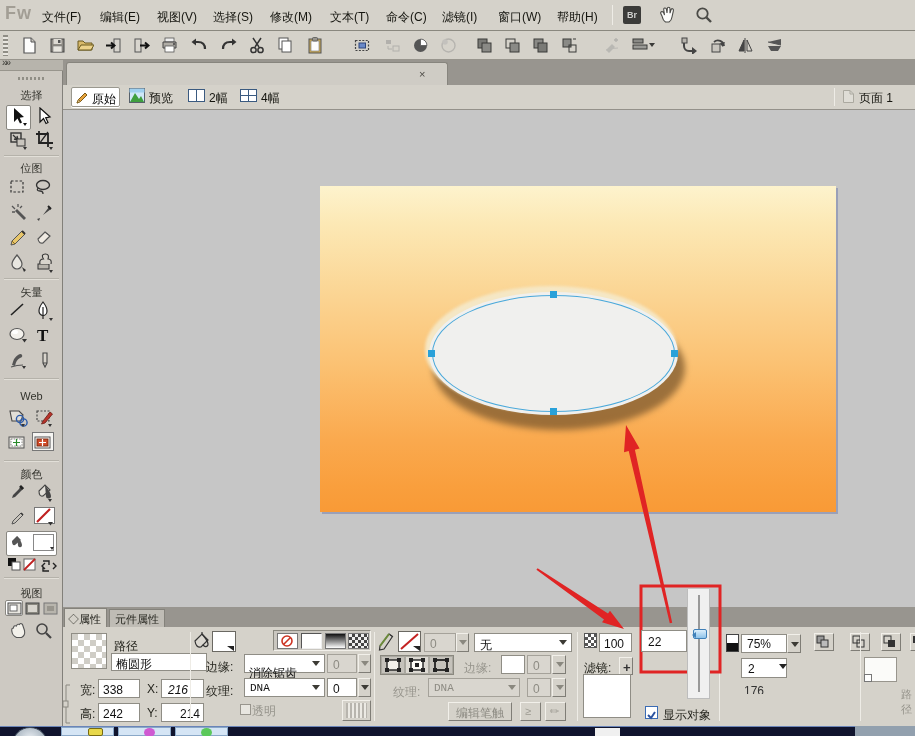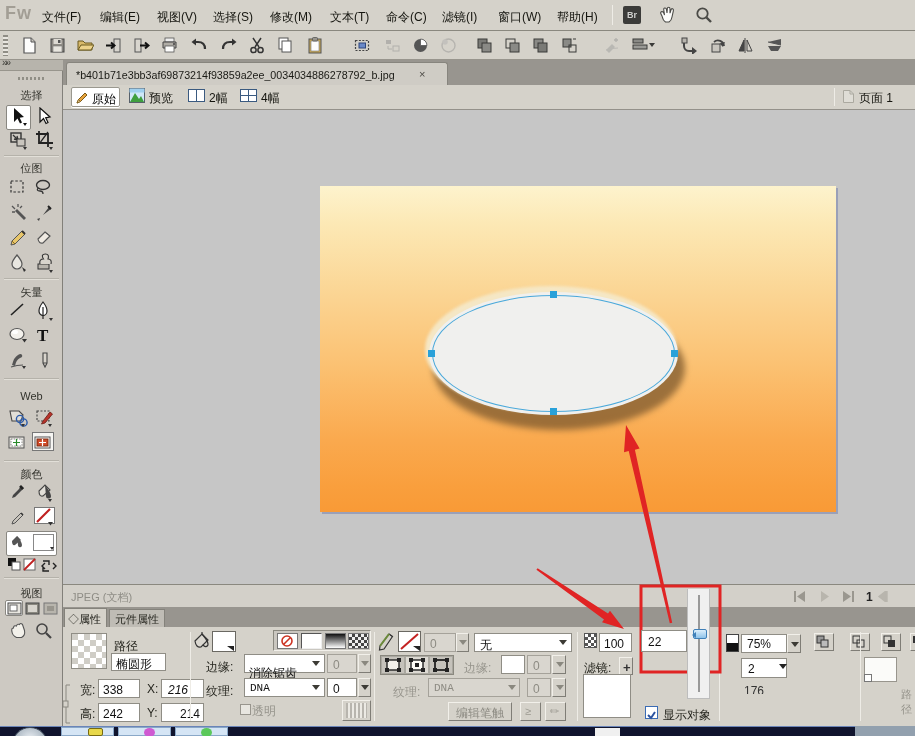--- a/index.html
+++ b/index.html
@@ -376,21 +376,20 @@
     <svg class="ticon" style="left:9px;top:562px">
         <path d="M3 10 q-1-4 1.5-4 q0-3 3-2 q.5-2.5 3-1.5 q1-2 3 0 l2 6 q1 5-3 7 l-5 0 q-4-2-4.5-5.5 z" fill="#f2f0ea" stroke="#555" stroke-width="1.1"></path>
       </svg>
     <svg class="ticon" style="left:35px;top:562px">
         <circle cx="7" cy="7" r="5" fill="none" stroke="#444" stroke-width="1.6"></circle>
         <path d="M11 11 L16 16" stroke="#444" stroke-width="2.2"></path>
       </svg>
   </div>
   <div class="abs" id="tabstrip">
     <div class="abs" style="left:3px;top:2px;width:382px;height:23px;background:#cfccc5;border:1px solid #87857e;border-bottom:none;border-radius:3px 3px 0 0;">
-      <span style="position:absolute;left:9px;top:6px;font-size:10.7px;color:#1a1a15;">*b401b71e3bb3af69873214f93859a2ee_0034034886278792_b.jpg</span>
       <span style="position:absolute;left:352px;top:5px;font-size:11px;color:#4c4a45;">×</span>
     </div>
   </div>
   <div class="abs" id="previewbar">
     <div class="abs" style="left:8px;top:2px;width:49px;height:20px;background:#fff;border:1px solid #9a988f;border-radius:2px;box-shadow:0 1px 0 #fff;">
       <svg style="position:absolute;left:3px;top:3px" width="14" height="14" viewBox="0 0 14 14">
           <path d="M2 12 L3.5 8.5 L10 2 L12 4 L5.5 10.5 Z" fill="#e8a33d" stroke="#7a5a18" stroke-width="1"></path>
           <path d="M2 12 L3.5 8.5 L5.5 10.5 Z" fill="#f5d9a0" stroke="#7a5a18" stroke-width=".8"></path>
         </svg>
       <span style="position:absolute;left:20px;top:3px;font-size:12px;">原始</span>
@@ -418,45 +417,33 @@
         </svg>
       <span style="position:absolute;left:21px;top:2px;">4幅</span>
     </div>
     <div class="sep" style="left:771px;top:3px;height:18px;"></div>
     <svg style="position:absolute;left:779px;top:4px;opacity:.55" width="13" height="15" viewBox="0 0 13 15">
         <path d="M1.5 1.5 H8 L11.5 5 V13.5 H1.5 Z" fill="#e8e6e0" stroke="#8a887f"></path>
         <path d="M8 1.5 V5 H11.5" fill="none" stroke="#8a887f"></path>
       </svg>
     <span style="position:absolute;left:796px;top:5px;font-size:12px;color:#15150f;">页面 1</span>
   </div>
-  <div class="abs" id="statusbar">
-    <span style="position:absolute;left:8px;top:5px;font-size:11px;color:#8f8d86;">JPEG (文档)</span>
-    <svg style="position:absolute;left:730px;top:6px" width="95" height="11" viewBox="0 0 95 11">
-      <g fill="#9a978f">
-          <path d="M1 0 h2 v11 h-2 z M12 0 L4 5.5 L12 11 Z"></path>
-          <path d="M28 0 L36 5.5 L28 11 Z" fill="#b8b5ad"></path>
-          <path d="M50 0 L58 5.5 L50 11 Z M59 0 h2 v11 h-2 z"></path>
-        </g>
-      <text x="73" y="10" font-size="12" font-weight="bold" fill="#222">1</text>
-      <path d="M94 0 v11 M93 0 L86 5.5 L93 11 Z" fill="#b8b5ad" stroke="#b8b5ad" stroke-width="1.4"></path>
-    </svg>
-  </div>
   <div class="abs" id="proptabs">
     <div class="abs" style="left:1px;top:1px;width:43px;height:19px;background:#d5d2ca;border:1px solid #84827b;border-bottom:none;">
       <span style="position:absolute;left:3px;top:3px;font-size:11px;color:#15150f;">◇属性</span>
     </div>
     <div class="abs" style="left:46px;top:2px;width:56px;height:18px;background:#bfbcb5;border:1px solid #84827b;border-bottom:none;">
       <span style="position:absolute;left:5px;top:2px;font-size:11px;color:#26261f;">元件属性</span>
     </div>
   </div>
   <div class="abs" id="proppanel">
 
     <div class="abs" style="left:8px;top:6px;width:36px;height:36px;border:1px solid #8f8d85;background:conic-gradient(#fff 0 25%,#cfcdc6 0 50%,#fff 0 75%,#cfcdc6 0) 0 0/12px 12px;"></div>
     <div class="lbl" style="left:51px;top:11px;">路径</div>
-    <div class="field" style="left:48px;top:26px;width:55px;height:18px;">
+    <div class="field" style="left:48px;top:26px;width:96px;height:18px;">
         <span style="position:absolute;left:4px;top:2px;">椭圆形</span>
       </div>
     <svg style="position:absolute;left:0;top:57px" width="8" height="40" viewBox="0 0 8 40">
         <path d="M7 1 H3 V39 H7 M3 20 H1" fill="none" stroke="#8a8880"></path>
         <rect x="0" y="17" width="5" height="6" fill="#d5d2ca" stroke="#8a8880"></rect>
       </svg>
     <div class="lbl" style="left:17px;top:55px;">宽:</div>
     <div class="field" style="left:35px;top:52px;width:42px;height:19px;">
         <span style="position:absolute;left:4px;top:3px;">338</span>
       </div>

